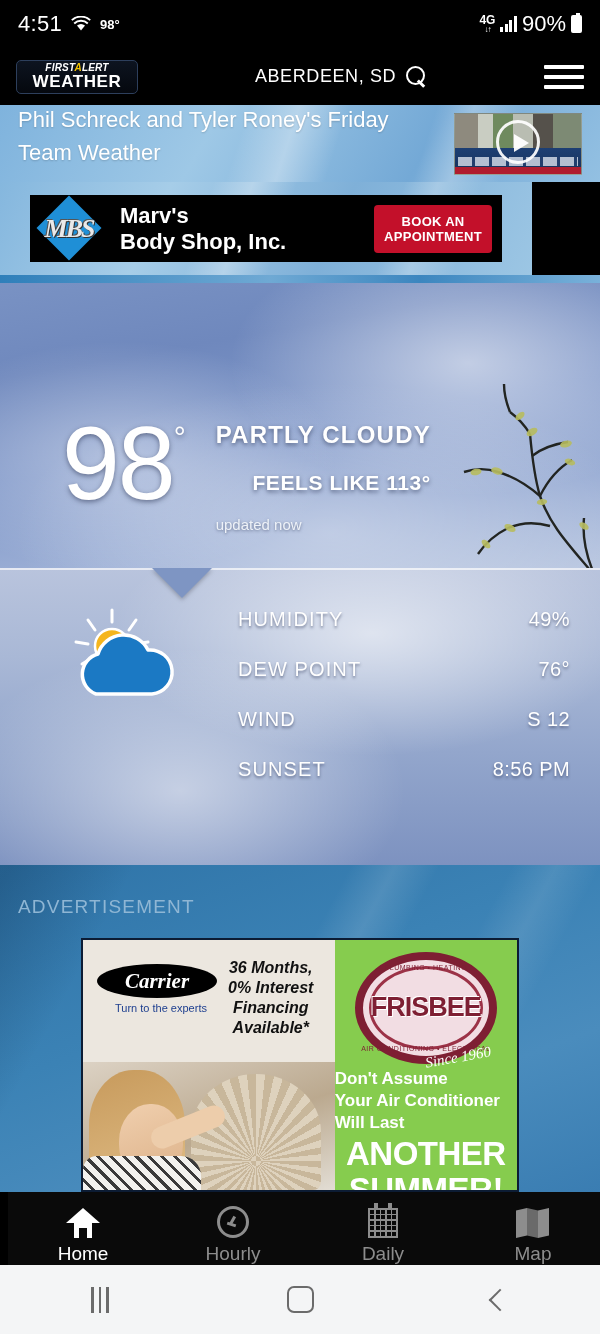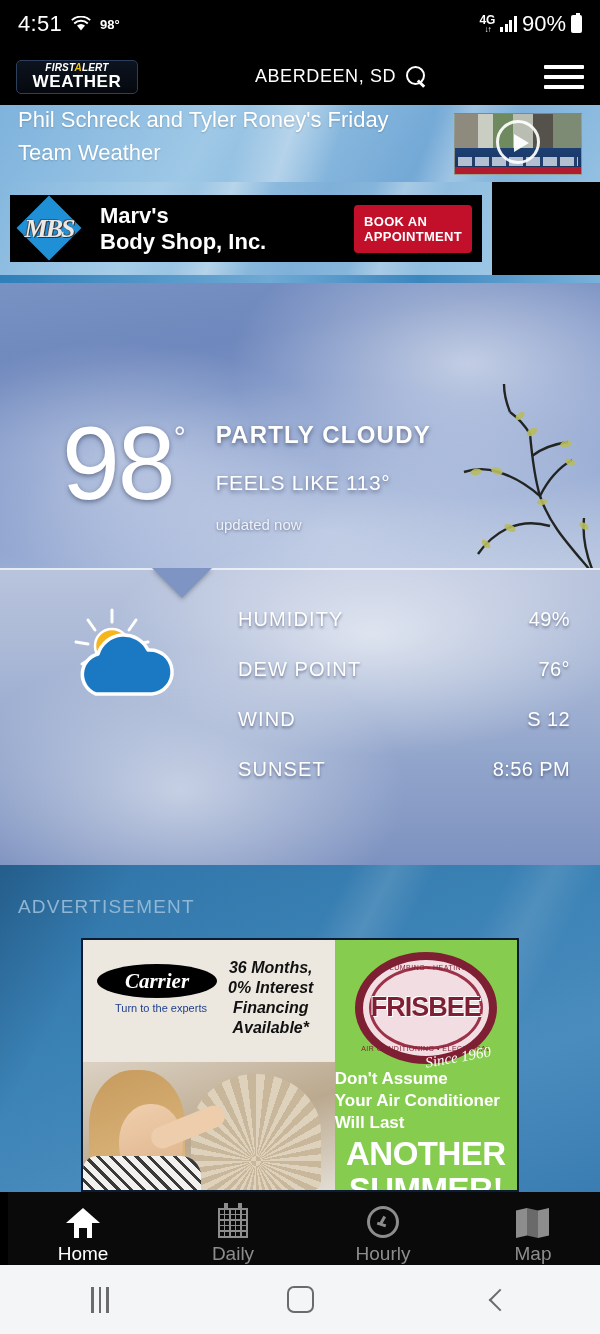--- a/index.html
+++ b/index.html
@@ -84,42 +84,42 @@
     background:repeating-linear-gradient(90deg,#cfd7e4 0 14px,#24406f 14px 17px); opacity:.85;}
   .play{
     position:absolute; left:50%; top:46%; transform:translate(-50%,-50%);
     width:44px; height:44px; border:3px solid rgba(255,255,255,.92); border-radius:50%;
   }
   .play:after{ content:""; position:absolute; left:15px; top:11px;
     border-left:15px solid rgba(255,255,255,.95); border-top:9px solid transparent; border-bottom:9px solid transparent;}
 
   
   .topad-wrap{
-    position:absolute; top:182px; left:0; width:492px; height:93px;
+    position:absolute; top:182px; left:0; width:532px; height:93px;
     background:linear-gradient(115deg,#85b7de 0%, #a6cde8 30%, #7fb0d8 62%, #9cc6e4 100%);
     display:flex; align-items:center; justify-content:center;
   }
   .topad-wrap:before{
     content:""; position:absolute; inset:0;
     background:linear-gradient(108deg, rgba(255,255,255,0) 38%, rgba(255,255,255,.32) 45%,
       rgba(255,255,255,0) 53%, rgba(255,255,255,0) 72%, rgba(255,255,255,.25) 78%, rgba(255,255,255,0) 86%);
   }
   .topad{
     position:relative; width:472px; height:67px; background:#000;
     display:flex; align-items:center; padding:0 10px 0 8px; gap:12px;
   }
   .mbs{ width:62px; height:58px; position:relative; flex:none; }
   .mbs .dia{ position:absolute; left:8px; top:5px; width:46px; height:46px;
     background:#1f8fd6; transform:rotate(45deg); }
   .mbs .mono{ position:absolute; inset:0; display:flex; align-items:center; justify-content:center;
     font-family:"Liberation Serif", serif; font-style:italic; font-weight:700; font-size:26px;
     color:#e9e9e9; text-shadow:1px 1px 0 #333,-1px -1px 0 #555; letter-spacing:-2px;}
   .ad-title{ flex:1; color:#fff; font-size:22px; font-weight:700; line-height:26px;margin-left:8px; }
   .ad-btn{ background:#c3102a; color:#fff; font-size:13px; font-weight:700; line-height:15px;
-    text-align:left; padding:9px 10px; border-radius:4px; letter-spacing:.3px; flex:none;}
+    text-align:center; padding:9px 10px; border-radius:4px; letter-spacing:.3px; flex:none;}
 
   
   .hero{
     position:absolute; top:275px; left:0; width:600px; height:293px; overflow:hidden;
     background:
       radial-gradient(ellipse 340px 190px at 78% 30%, rgba(255,255,255,.55), rgba(255,255,255,0) 70%),
       radial-gradient(ellipse 300px 160px at 20% 62%, rgba(255,255,255,.40), rgba(255,255,255,0) 72%),
       radial-gradient(ellipse 420px 200px at 55% 88%, rgba(255,255,255,.35), rgba(255,255,255,0) 75%),
       linear-gradient(170deg,#7a93c4 0%, #6f88bd 26%, #7e96c8 52%, #9db0d6 78%, #b8c6e0 100%);
   }
@@ -128,22 +128,22 @@
   .branch{ position:absolute; right:0; bottom:-8px; width:210px; height:200px; opacity:.95; }
   .temp-row{ position:absolute; left:0; top:140px; width:600px; display:flex; align-items:flex-start;}
   .big-temp{
     margin-left:62px; font-size:104px; line-height:96px; color:#fff; font-weight:300;
     letter-spacing:-2px; text-shadow:0 2px 5px rgba(40,50,80,.55);
   }
   .deg-sup{ font-size:30px; vertical-align:top; line-height:44px; display:inline-block; font-weight:300; }
   .cond-block{ margin-left:32px; margin-top:6px; }
   .cond-main{ color:#fff; font-size:24px; font-weight:700; letter-spacing:1.2px;
     text-shadow:0 2px 4px rgba(40,50,80,.6); }
-  .cond-feels{ color:#fff; font-size:21px; font-weight:400; letter-spacing:.6px; margin-top:22px;
-    text-shadow:0 2px 4px rgba(40,50,80,.6);}
+  .cond-feels{ color:#fff; font-size:21px; font-weight:700; letter-spacing:.6px; margin-top:22px;
+    text-shadow:0 2px 4px rgba(40,50,80,.6);text-align:right;}
   .cond-upd{ color:#eef2f8; font-size:15px; margin-top:21px; text-shadow:0 1px 3px rgba(40,50,80,.55);}
 
   
   .details{
     position:absolute; top:568px; left:0; width:600px; height:297px; overflow:hidden;
     background:
       radial-gradient(ellipse 360px 170px at 62% 22%, rgba(255,255,255,.60), rgba(255,255,255,0) 72%),
       radial-gradient(ellipse 300px 190px at 30% 75%, rgba(255,255,255,.50), rgba(255,255,255,0) 75%),
       linear-gradient(180deg,#b9c4dd 0%, #a9b8d6 30%, #93a6cc 62%, #7d92c0 100%);
   }
@@ -437,26 +437,26 @@
   </div>
 
   <div class="bottomnav">
     <div class="nav-item active">
       <span class="ic-home">
           <i></i>
         </span>
       <span class="nav-label">Home</span>
     </div>
     <div class="nav-item">
+      <span class="ic-clock"></span>
+      <span class="nav-label">Hourly</span>
+    </div>
+    <div class="nav-item">
       <span class="ic-cal"></span>
       <span class="nav-label">Daily</span>
-    </div>
-    <div class="nav-item">
-      <span class="ic-clock"></span>
-      <span class="nav-label">Hourly</span>
     </div>
     <div class="nav-item">
       <span class="ic-map">
           <span></span>
           <span></span>
           <span></span>
         </span>
       <span class="nav-label">Map</span>
     </div>
   </div>

